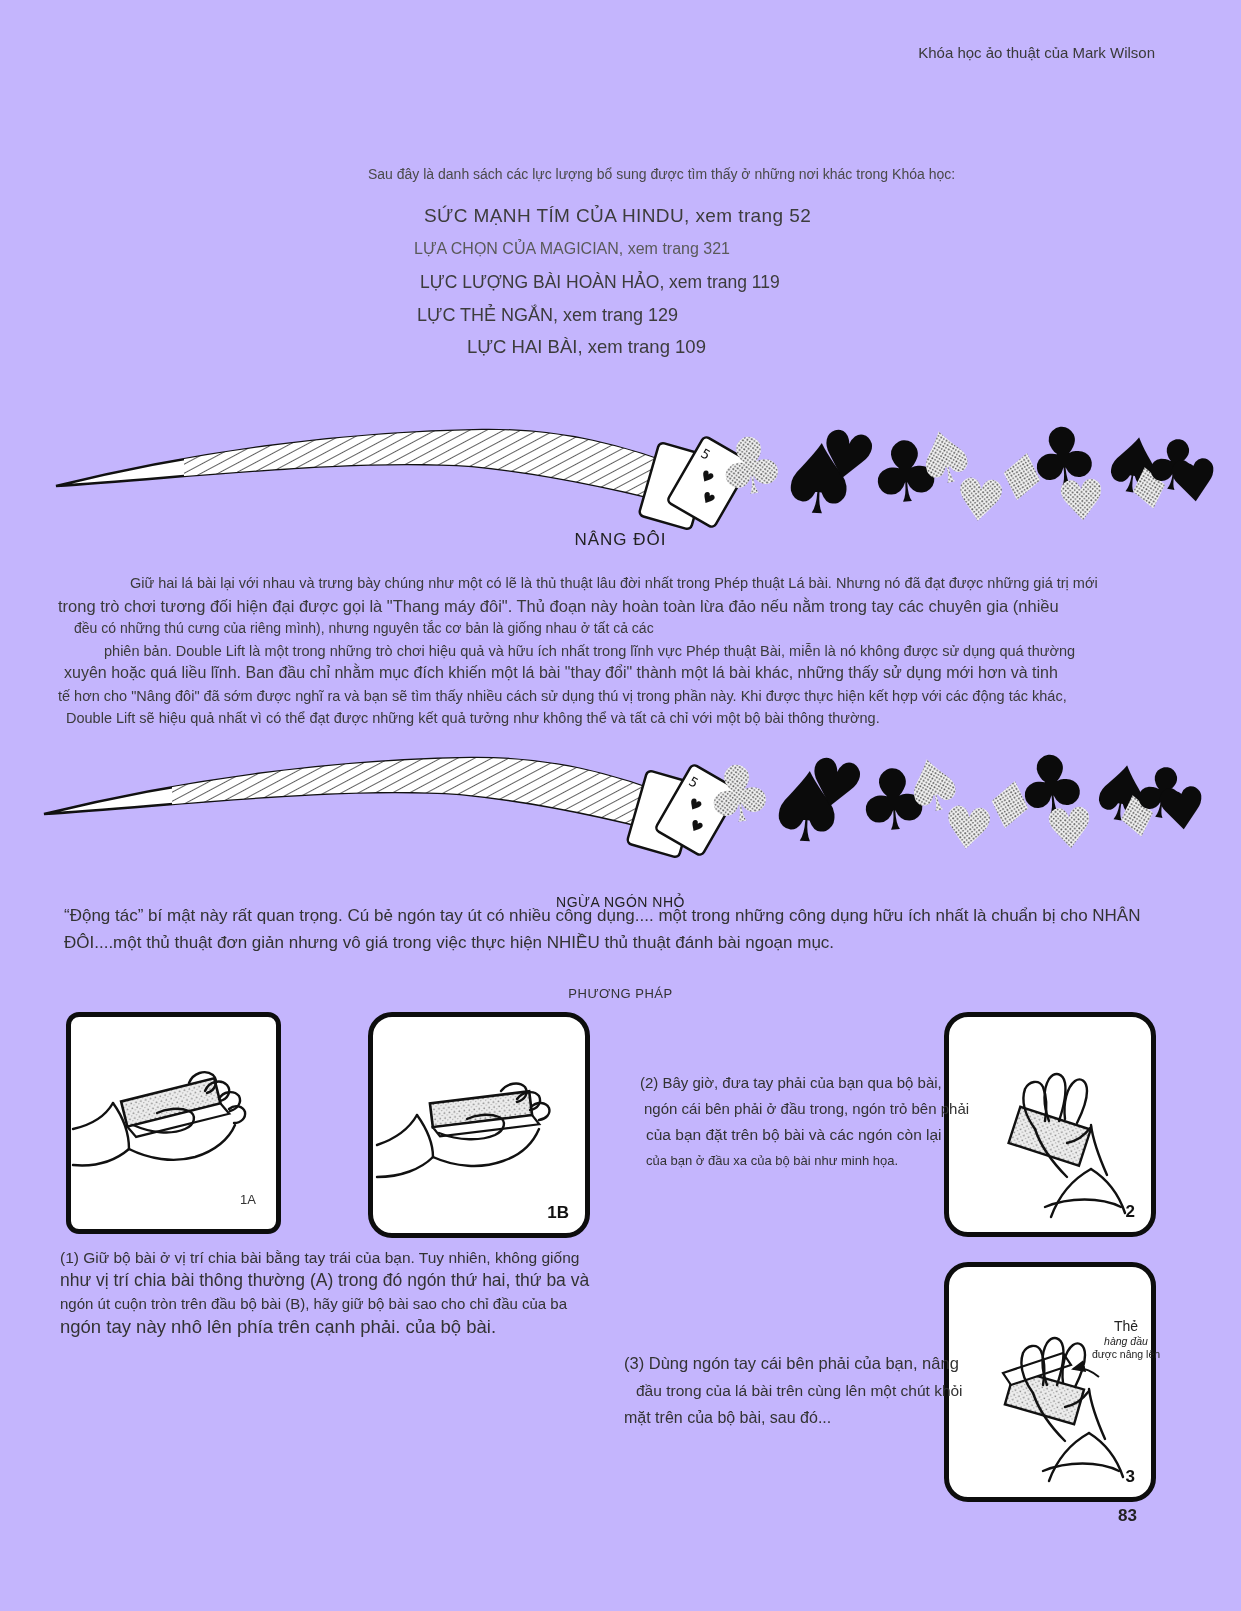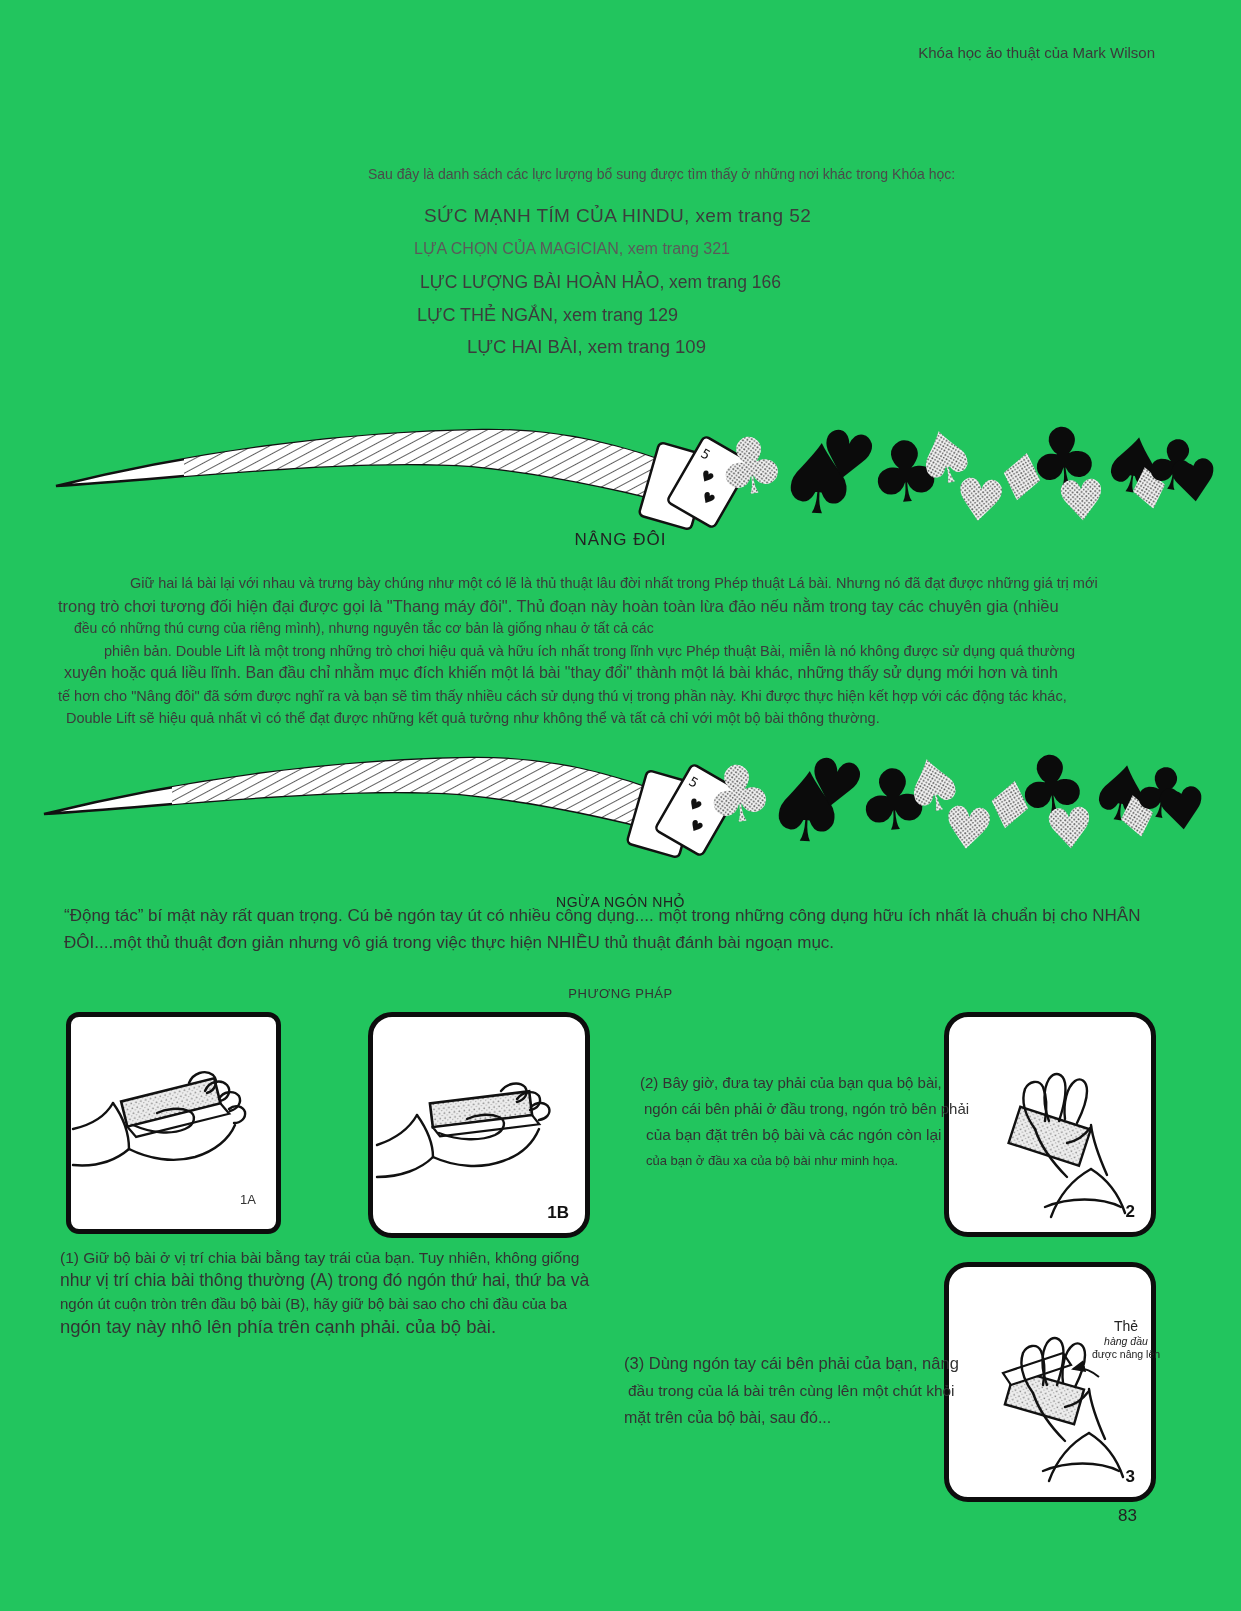--- a/index.html
+++ b/index.html
@@ -1,16 +1,16 @@
 <!DOCTYPE html>
 <html><head>
 <meta charset="utf-8">
 <style>
   html,body{margin:0;padding:0;background:#fff;}
-  .page{position:relative;width:1241px;height:1611px;background:#22c55e;overflow:hidden;
+  .page{position:relative;width:1241px;height:1611px;background:#c4b5fd;overflow:hidden;
         font-family:"Liberation Sans",sans-serif;color:#2e2e2e;}
   svg{overflow:visible;}
   svg text{font-family:"DejaVu Sans",sans-serif;}
 
   .header-title{position:absolute;top:44px;right:86px;font-size:15px;color:#3a3a3a;}
 
   .intro-line{position:absolute;top:166px;left:368px;font-size:14px;color:#4a4a4a;}
 
   .force-list{position:absolute;top:203px;left:0;width:100%;height:160px;}
   .force-item{position:absolute;white-space:nowrap;color:#3c3c3c;}
@@ -59,29 +59,29 @@
   .step1-text .ln:nth-child(3){font-size:15px;}
   .step1-text .ln:nth-child(4){font-size:18.5px;}
   .step2-text{left:624px;top:1070px;margin-left:16px;}
   .step2-text .ln{font-size:15px;line-height:26px;}
   .step2-text .ln:nth-child(2){padding-left:4px;}
   .step2-text .ln:nth-child(3){font-size:15.5px;padding-left:6px;}
   .step2-text .ln:nth-child(4){font-size:13px;padding-left:6px;}
   .step3-text{left:624px;top:1350px;}
   .step3-text .ln{line-height:27px;}
   .step3-text .ln:nth-child(1){font-size:16.5px;}
-  .step3-text .ln:nth-child(2){font-size:15.5px;padding-left:4px;}
+  .step3-text .ln:nth-child(2){font-size:15.5px;padding-left:4px;margin-left:8px;}
   .step3-text .ln:nth-child(3){font-size:16px;}
 
   .annotation{position:absolute;left:1088px;top:1318px;width:76px;text-align:center;color:#222;z-index:3;}
   .annotation .a1{font-size:14px;line-height:17px;}
   .annotation .a2{font-size:10.5px;line-height:13px;font-style:italic;}
   .annotation .a3{font-size:10.5px;line-height:13px;}
 
-  .page-number{position:absolute;left:1118px;top:1506px;font-size:17px;color:#222;}
+  .page-number{position:absolute;left:1118px;top:1506px;font-size:17px;color:#222;font-weight:bold;}
 </style>
 </head>
 <body>
 
 <svg width="0" height="0" style="position:absolute" aria-hidden="true">
   <defs>
     <pattern id="stip" width="5" height="5" patternUnits="userSpaceOnUse">
       <rect width="5" height="5" fill="#ededed"></rect>
       <circle cx="1.3" cy="1.3" r="0.9" fill="#8a8a8a"></circle>
       <circle cx="3.8" cy="3.6" r="0.7" fill="#9a9a9a"></circle>
@@ -103,21 +103,21 @@
 
 <div class="page">
 
   <div class="header-title">Khóa học ảo thuật của Mark Wilson</div>
 
   <div class="intro-line">Sau đây là danh sách các lực lượng bổ sung được tìm thấy ở những nơi khác trong Khóa học:</div>
 
   <div class="force-list">
     <div class="force-item">SỨC MẠNH TÍM CỦA HINDU, xem trang 52</div>
     <div class="force-item">LỰA CHỌN CỦA MAGICIAN, xem trang 321</div>
-    <div class="force-item">LỰC LƯỢNG BÀI HOÀN HẢO, xem trang 166</div>
+    <div class="force-item">LỰC LƯỢNG BÀI HOÀN HẢO, xem trang 119</div>
     <div class="force-item">LỰC THẺ NGẮN, xem trang 129</div>
     <div class="force-item">LỰC HAI BÀI, xem trang 109</div>
   </div>
 
   <div class="spread spread-1">
     <svg width="1140" height="140" viewBox="0 0 1140 140">
       <clipPath id="bandclip-a">
           <path d="M4,88 C150,52 300,34 430,32 C510,31 575,48 640,74 L660,116 C575,92 500,76 420,68 C300,60 150,78 4,88 Z"></path>
         </clipPath>
       <path d="M4,88 C150,52 300,34 430,32 C510,31 575,48 640,74 L660,116 C575,92 500,76 420,68 C300,60 150,78 4,88 Z" fill="#ffffff" stroke="#111" stroke-width="2.5"></path>

